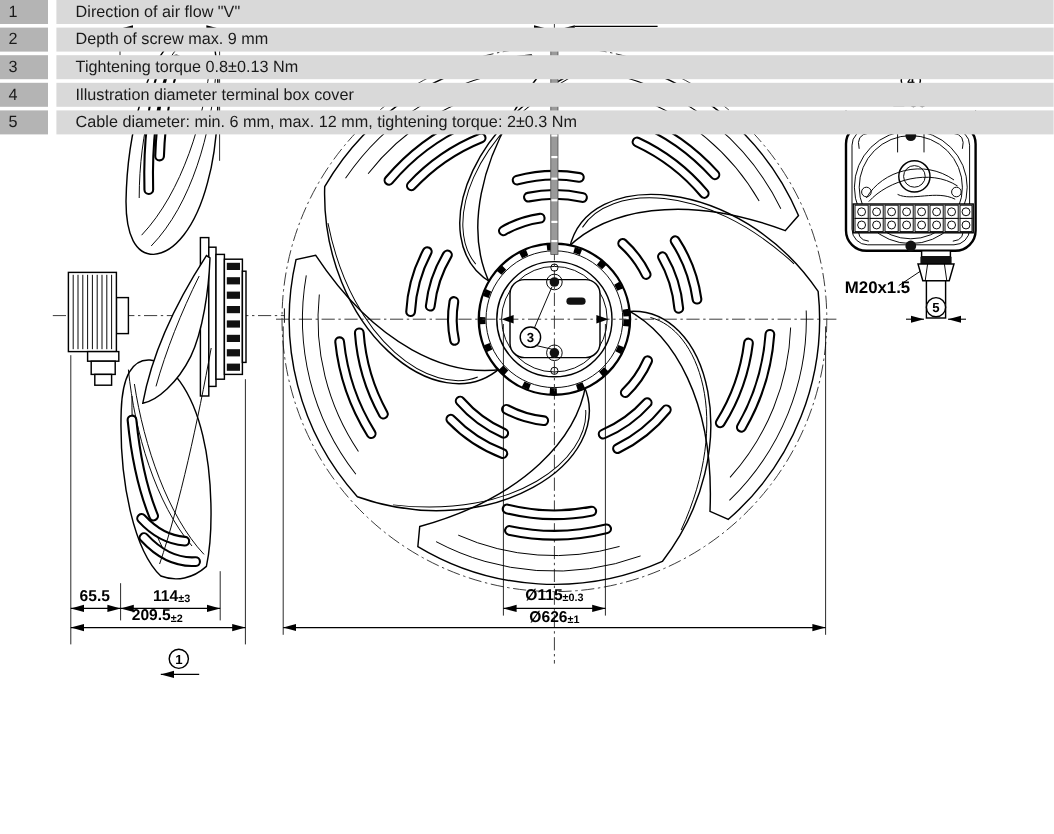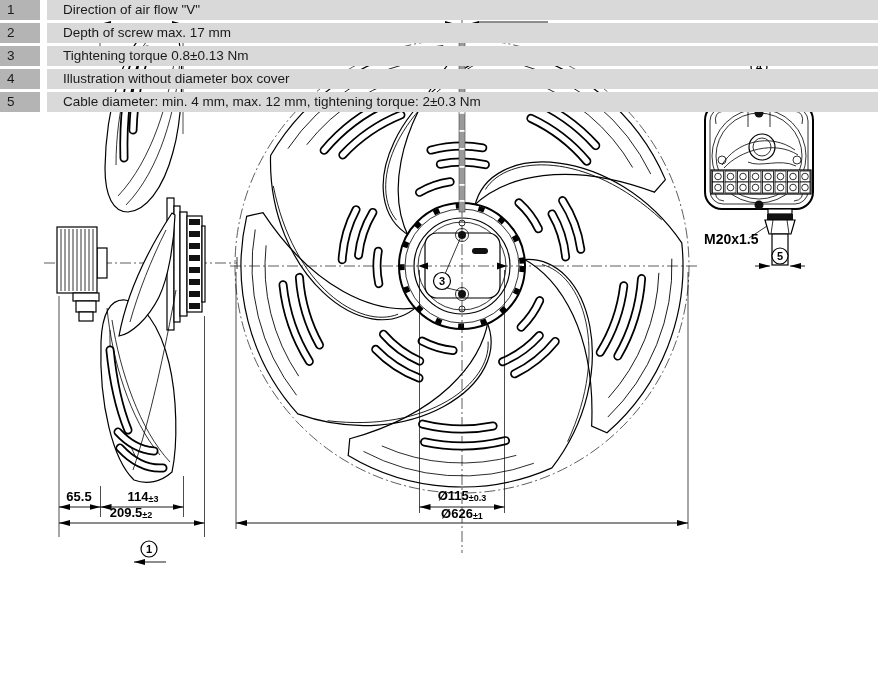--- a/index.html
+++ b/index.html
@@ -319,27 +319,27 @@
 </svg>
 </div>
 
 <div class="legend">
   <div class="legend-row">
     <div class="legend-num">1</div>
     <div class="legend-desc">Direction of air flow "V"</div>
   </div>
   <div class="legend-row">
     <div class="legend-num">2</div>
-    <div class="legend-desc">Depth of screw max. 17 mm</div>
+    <div class="legend-desc">Depth of screw max. 9 mm</div>
   </div>
   <div class="legend-row">
     <div class="legend-num">3</div>
     <div class="legend-desc">Tightening torque 0.8±0.13 Nm</div>
   </div>
   <div class="legend-row">
     <div class="legend-num">4</div>
-    <div class="legend-desc">Illustration without diameter box cover</div>
+    <div class="legend-desc">Illustration diameter terminal box cover</div>
   </div>
   <div class="legend-row">
     <div class="legend-num">5</div>
-    <div class="legend-desc">Cable diameter: min. 4 mm, max. 12 mm, tightening torque: 2±0.3 Nm</div>
+    <div class="legend-desc">Cable diameter: min. 6 mm, max. 12 mm, tightening torque: 2±0.3 Nm</div>
   </div>
 </div>
 
 </body></html>

